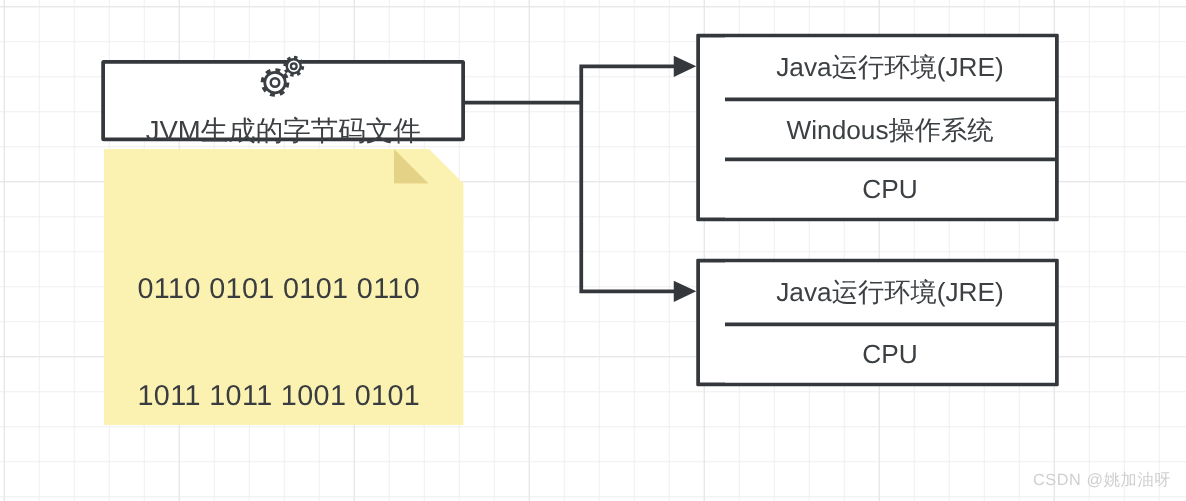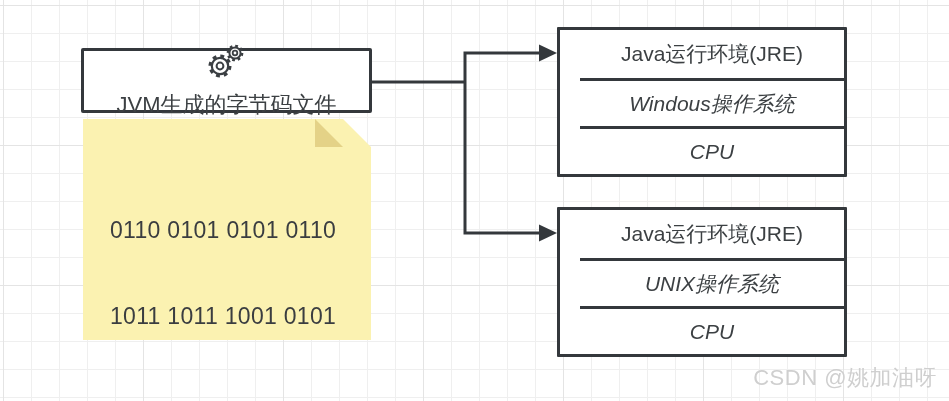--- a/index.html
+++ b/index.html
@@ -85,27 +85,27 @@
   .stack-2 { top: 207px; }
   .stack-row {
     height: 48px;
     display: flex;
     align-items: center;
     justify-content: center;
     font-size: 21px;
     color: #3c4043;
     background: #fff;
   }
-  .stack-row + .stack-row { border-top: 3px solid #34383c; font-style: italic; }
+  .stack-row + .stack-row { border-top: 3px solid #34383c; }
 
   .watermark {
     position: absolute;
     right: 12px;
     bottom: 8px;
-    font-size: 22px;
+    font-size: 13px;
     color: #cfcfcf;
     letter-spacing: 0.5px;
     z-index: 3;
   }
 </style>
 </head>
 <body>
 
 <div class="canvas">
 
@@ -146,19 +146,18 @@
   </div>
 
   <div class="stack stack-1">
     <div class="stack-row">Java运行环境(JRE)</div>
     <div class="stack-row">Windous操作系统</div>
     <div class="stack-row">CPU</div>
   </div>
 
   <div class="stack stack-2">
     <div class="stack-row">Java运行环境(JRE)</div>
-    <div class="stack-row">UNIX操作系统</div>
     <div class="stack-row">CPU</div>
   </div>
 
   <div class="watermark">CSDN @姚加油呀</div>
 
 </div>
 
 </body></html>

